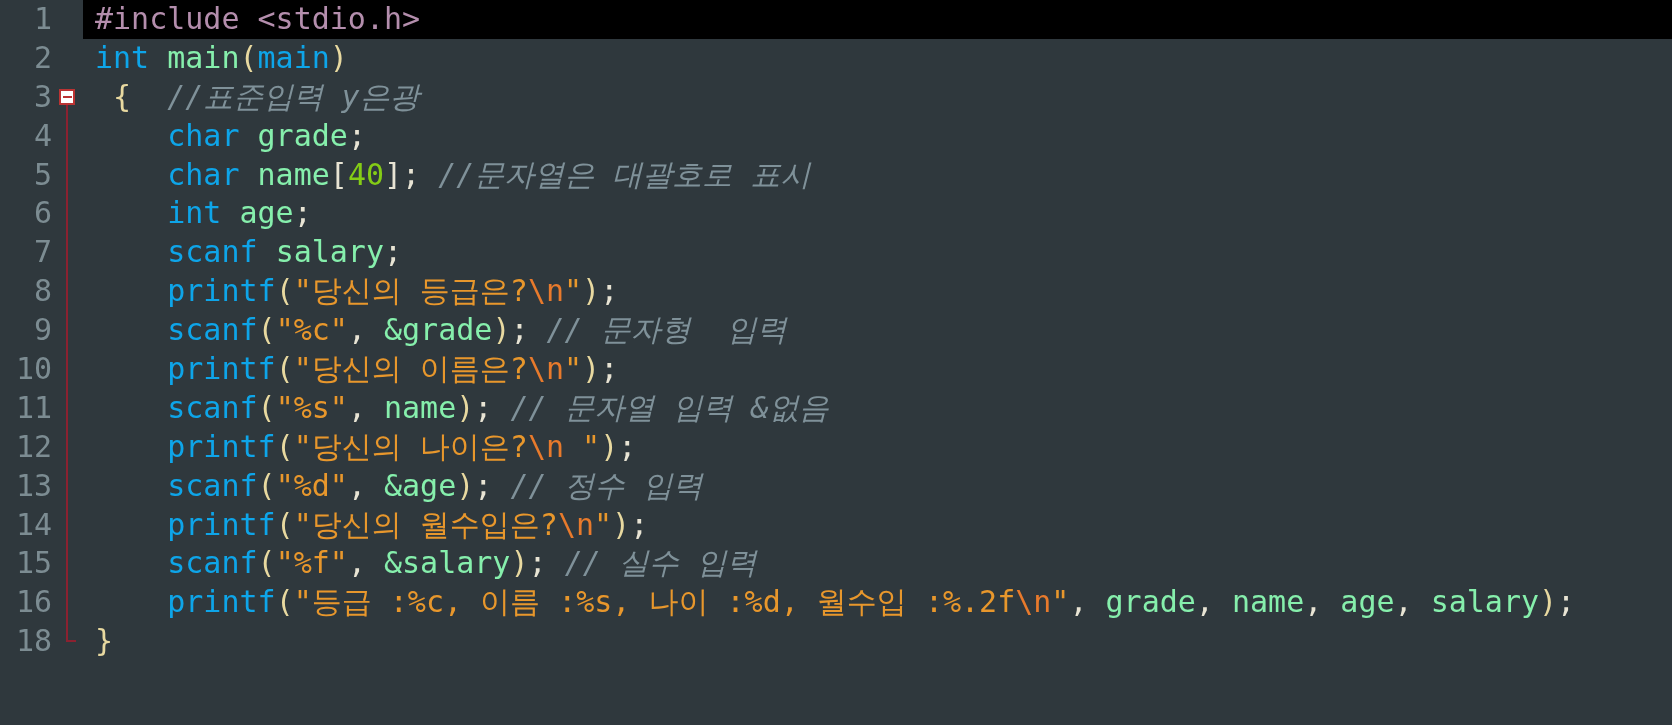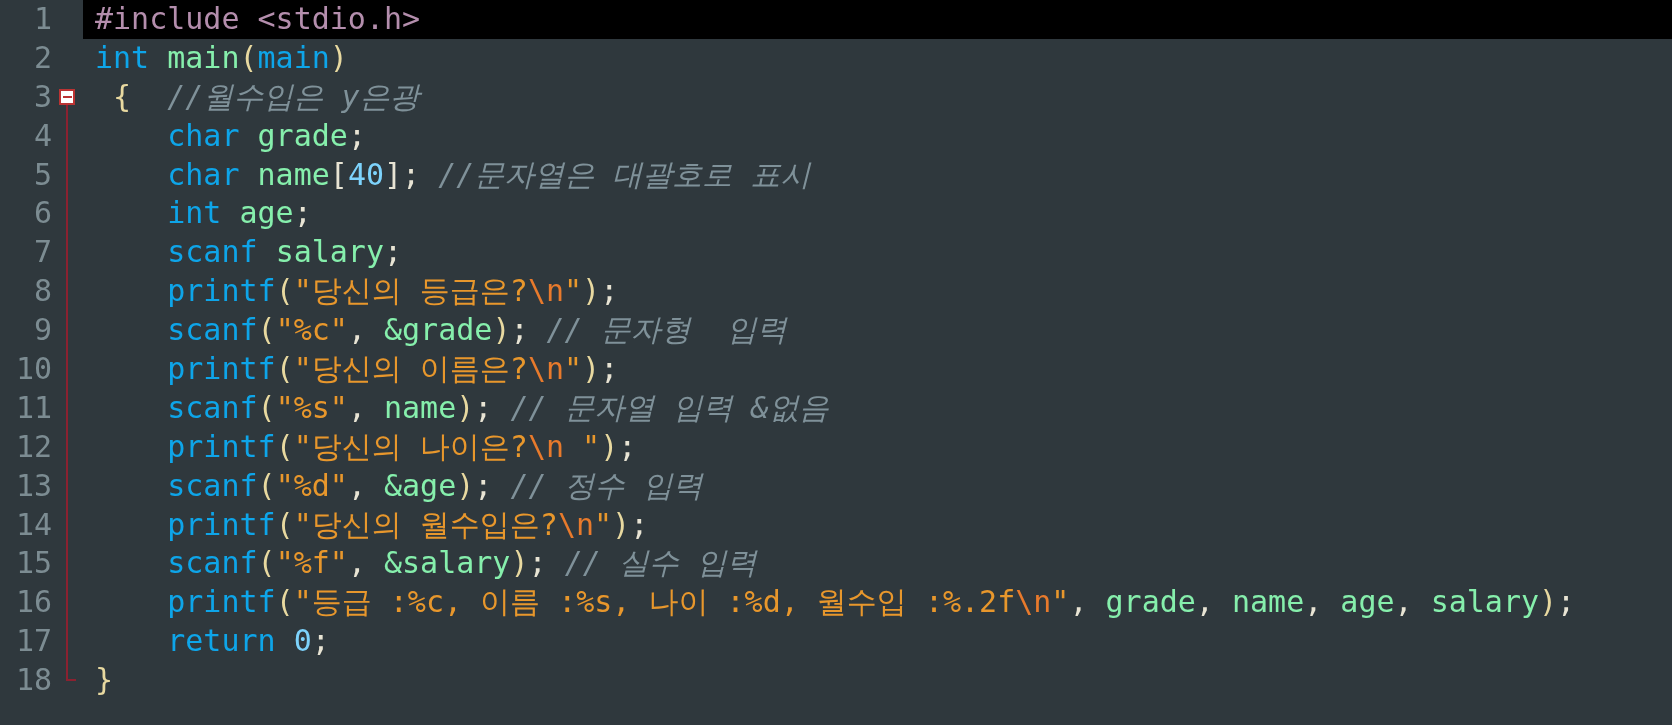--- a/index.html
+++ b/index.html
@@ -116,43 +116,42 @@
   }
 
   
   .t-pre   { color: #b48ead; }
   .t-key   { color: #0ea5e9; }
   .t-fn    { color: #0ea5e9; }
   .t-plain { color: #e8e4d4; }
   .t-ident { color: #86efac; font-weight: normal; }
   .t-str   { color: #e8972c; }
   .t-esc   { color: #e87a2c; }
-  .t-num   { color: #7dd3fc; }
+  .t-num   { color: #84cc16; }
   .t-com   { color: #7f9199; font-style: italic; }
   .t-punc  { color: #e8e4d4; }
   .t-brace { color: #e8d9a0; }
   .t-paren { color: #e8d9a0; }
 </style>
 </head>
 <body>
 
 <div id="editor">
   <div id="lines-container">
       <div class="code-line current"><div class="gutter">1</div><div class="fold"></div><div class="gutter-sep"></div><div class="code"><span class="t-pre">#include &lt;stdio.h&gt;</span></div></div>
       <div class="code-line"><div class="gutter">2</div><div class="fold"></div><div class="gutter-sep"></div><div class="code"><span class="t-key">int</span><span class="t-plain"> </span><span class="t-ident">main</span><span class="t-paren">(</span><span class="t-key">main</span><span class="t-paren">)</span></div></div>
-      <div class="code-line"><div class="gutter">3</div><div class="fold"><div class="fold-line start"></div><div class="fold-box"></div></div><div class="gutter-sep"></div><div class="code"><span class="t-plain"> </span><span class="t-brace">{</span><span class="t-plain">  </span><span class="t-com">//월수입은 y은광</span></div></div>
+      <div class="code-line"><div class="gutter">3</div><div class="fold"><div class="fold-line start"></div><div class="fold-box"></div></div><div class="gutter-sep"></div><div class="code"><span class="t-plain"> </span><span class="t-brace">{</span><span class="t-plain">  </span><span class="t-com">//표준입력 y은광</span></div></div>
       <div class="code-line"><div class="gutter">4</div><div class="fold"><div class="fold-line"></div></div><div class="gutter-sep"></div><div class="code"><span class="t-plain">    </span><span class="t-key">char</span><span class="t-plain"> </span><span class="t-ident">grade</span><span class="t-punc">;</span></div></div>
       <div class="code-line"><div class="gutter">5</div><div class="fold"><div class="fold-line"></div></div><div class="gutter-sep"></div><div class="code"><span class="t-plain">    </span><span class="t-key">char</span><span class="t-plain"> </span><span class="t-ident">name</span><span class="t-punc">[</span><span class="t-num">40</span><span class="t-punc">];</span><span class="t-plain"> </span><span class="t-com">//문자열은 대괄호로 표시</span></div></div>
       <div class="code-line"><div class="gutter">6</div><div class="fold"><div class="fold-line"></div></div><div class="gutter-sep"></div><div class="code"><span class="t-plain">    </span><span class="t-key">int</span><span class="t-plain"> </span><span class="t-ident">age</span><span class="t-punc">;</span></div></div>
       <div class="code-line"><div class="gutter">7</div><div class="fold"><div class="fold-line"></div></div><div class="gutter-sep"></div><div class="code"><span class="t-plain">    </span><span class="t-key">scanf</span><span class="t-plain"> </span><span class="t-ident">salary</span><span class="t-punc">;</span></div></div>
       <div class="code-line"><div class="gutter">8</div><div class="fold"><div class="fold-line"></div></div><div class="gutter-sep"></div><div class="code"><span class="t-plain">    </span><span class="t-fn">printf</span><span class="t-paren">(</span><span class="t-str">"당신의 등급은?</span><span class="t-esc">\n</span><span class="t-str">"</span><span class="t-paren">)</span><span class="t-punc">;</span></div></div>
       <div class="code-line"><div class="gutter">9</div><div class="fold"><div class="fold-line"></div></div><div class="gutter-sep"></div><div class="code"><span class="t-plain">    </span><span class="t-fn">scanf</span><span class="t-paren">(</span><span class="t-str">"%c"</span><span class="t-punc">, </span><span class="t-ident">&amp;grade</span><span class="t-paren">)</span><span class="t-punc">;</span><span class="t-plain"> </span><span class="t-com">// 문자형  입력</span></div></div>
       <div class="code-line"><div class="gutter">10</div><div class="fold"><div class="fold-line"></div></div><div class="gutter-sep"></div><div class="code"><span class="t-plain">    </span><span class="t-fn">printf</span><span class="t-paren">(</span><span class="t-str">"당신의 이름은?</span><span class="t-esc">\n</span><span class="t-str">"</span><span class="t-paren">)</span><span class="t-punc">;</span></div></div>
       <div class="code-line"><div class="gutter">11</div><div class="fold"><div class="fold-line"></div></div><div class="gutter-sep"></div><div class="code"><span class="t-plain">    </span><span class="t-fn">scanf</span><span class="t-paren">(</span><span class="t-str">"%s"</span><span class="t-punc">, </span><span class="t-ident">name</span><span class="t-paren">)</span><span class="t-punc">;</span><span class="t-plain"> </span><span class="t-com">// 문자열 입력 &amp;없음</span></div></div>
       <div class="code-line"><div class="gutter">12</div><div class="fold"><div class="fold-line"></div></div><div class="gutter-sep"></div><div class="code"><span class="t-plain">    </span><span class="t-fn">printf</span><span class="t-paren">(</span><span class="t-str">"당신의 나이은?</span><span class="t-esc">\n</span><span class="t-str"> "</span><span class="t-paren">)</span><span class="t-punc">;</span></div></div>
       <div class="code-line"><div class="gutter">13</div><div class="fold"><div class="fold-line"></div></div><div class="gutter-sep"></div><div class="code"><span class="t-plain">    </span><span class="t-fn">scanf</span><span class="t-paren">(</span><span class="t-str">"%d"</span><span class="t-punc">, </span><span class="t-ident">&amp;age</span><span class="t-paren">)</span><span class="t-punc">;</span><span class="t-plain"> </span><span class="t-com">// 정수 입력</span></div></div>
       <div class="code-line"><div class="gutter">14</div><div class="fold"><div class="fold-line"></div></div><div class="gutter-sep"></div><div class="code"><span class="t-plain">    </span><span class="t-fn">printf</span><span class="t-paren">(</span><span class="t-str">"당신의 월수입은?</span><span class="t-esc">\n</span><span class="t-str">"</span><span class="t-paren">)</span><span class="t-punc">;</span></div></div>
       <div class="code-line"><div class="gutter">15</div><div class="fold"><div class="fold-line"></div></div><div class="gutter-sep"></div><div class="code"><span class="t-plain">    </span><span class="t-fn">scanf</span><span class="t-paren">(</span><span class="t-str">"%f"</span><span class="t-punc">, </span><span class="t-ident">&amp;salary</span><span class="t-paren">)</span><span class="t-punc">;</span><span class="t-plain"> </span><span class="t-com">// 실수 입력</span></div></div>
       <div class="code-line"><div class="gutter">16</div><div class="fold"><div class="fold-line"></div></div><div class="gutter-sep"></div><div class="code"><span class="t-plain">    </span><span class="t-fn">printf</span><span class="t-paren">(</span><span class="t-str">"등급 :%c, 이름 :%s, 나이 :%d, 월수입 :%.2f</span><span class="t-esc">\n</span><span class="t-str">"</span><span class="t-punc">, </span><span class="t-ident">grade</span><span class="t-punc">, </span><span class="t-ident">name</span><span class="t-punc">, </span><span class="t-ident">age</span><span class="t-punc">, </span><span class="t-ident">salary</span><span class="t-paren">)</span><span class="t-punc">;</span></div></div>
-      <div class="code-line"><div class="gutter">17</div><div class="fold"><div class="fold-line"></div></div><div class="gutter-sep"></div><div class="code"><span class="t-plain">    </span><span class="t-key">return</span><span class="t-plain"> </span><span class="t-num">0</span><span class="t-punc">;</span></div></div>
       <div class="code-line"><div class="gutter">18</div><div class="fold"><div class="fold-elbow"></div></div><div class="gutter-sep"></div><div class="code"><span class="t-brace">}</span></div></div>
     </div>
 </div>
 
 </body></html>

